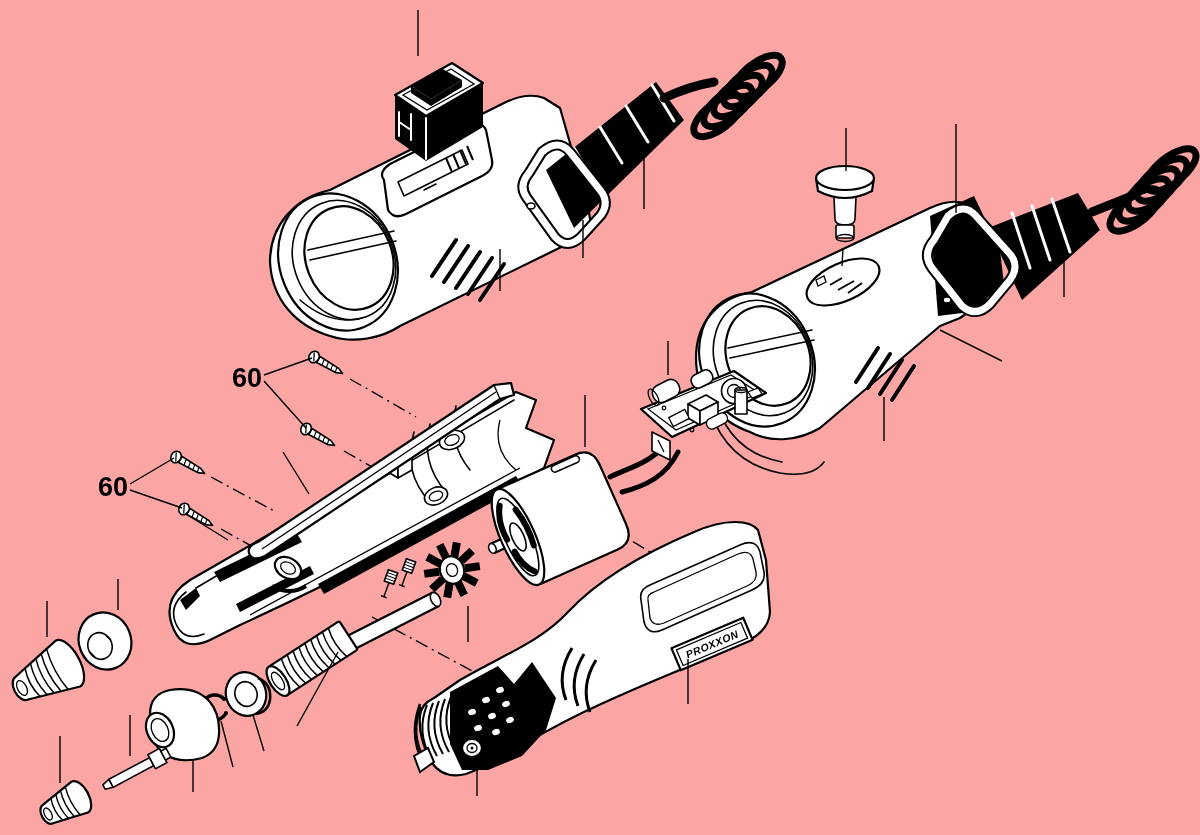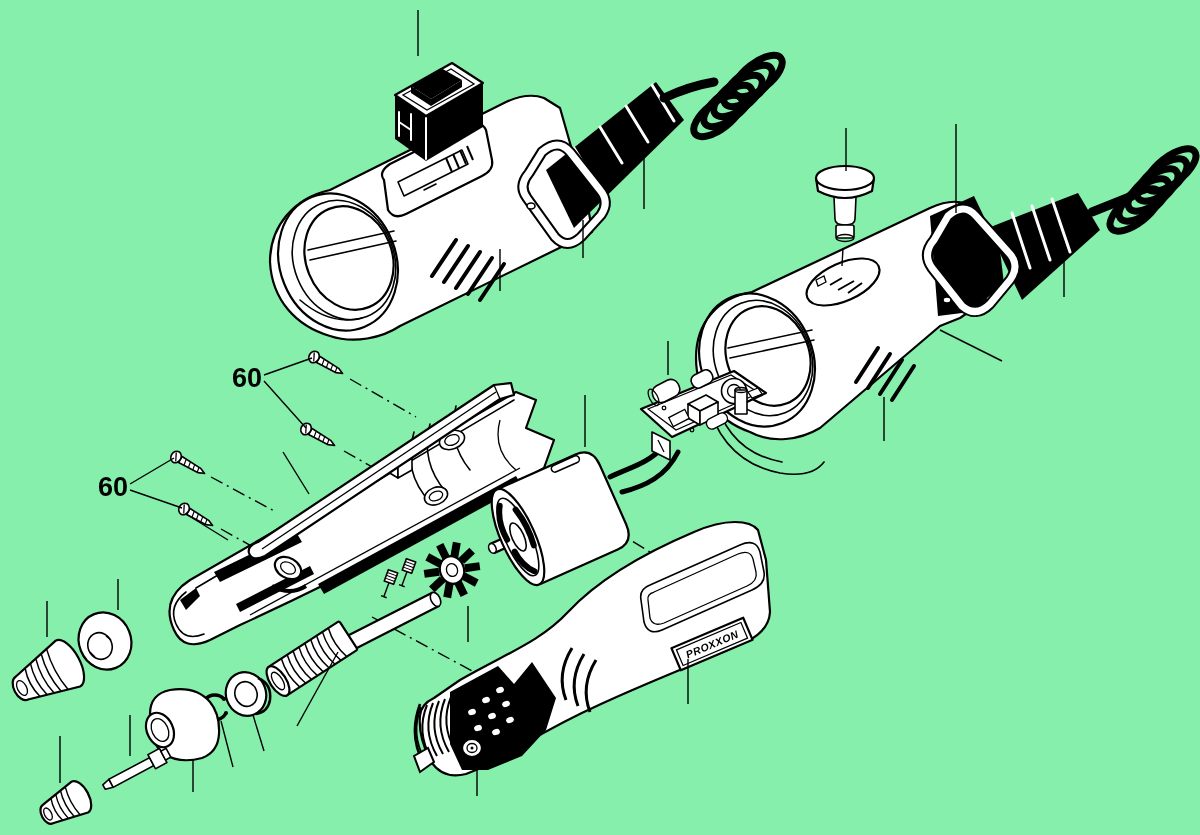--- a/index.html
+++ b/index.html
@@ -1,16 +1,16 @@
 <!DOCTYPE html>
 <html><head>
 <meta charset="utf-8">
 <style>
   html,body{margin:0;padding:0;background:#fff;}
-  #stage{position:relative;width:1200px;height:835px;background:#86efac;overflow:hidden;
+  #stage{position:relative;width:1200px;height:835px;background:#fca5a5;overflow:hidden;
          font-family:"Liberation Sans", sans-serif;}
   svg{position:absolute;left:0;top:0;}
   .s2{stroke:#000;stroke-width:2.2;fill:none;stroke-linecap:round;stroke-linejoin:round}
   .s16{stroke:#000;stroke-width:1.6;fill:none;stroke-linecap:round;stroke-linejoin:round}
   .s13{stroke:#000;stroke-width:1.3;fill:none}
   .wfill{fill:#fff}
   .bfill{fill:#000;stroke:none}
   .lead{stroke:#000;stroke-width:1.4;fill:none}
   .axis{stroke:#000;stroke-width:1.4;fill:none;stroke-dasharray:13 5 2 5}
   .wline{stroke:#fff;fill:none;stroke-linecap:round}

